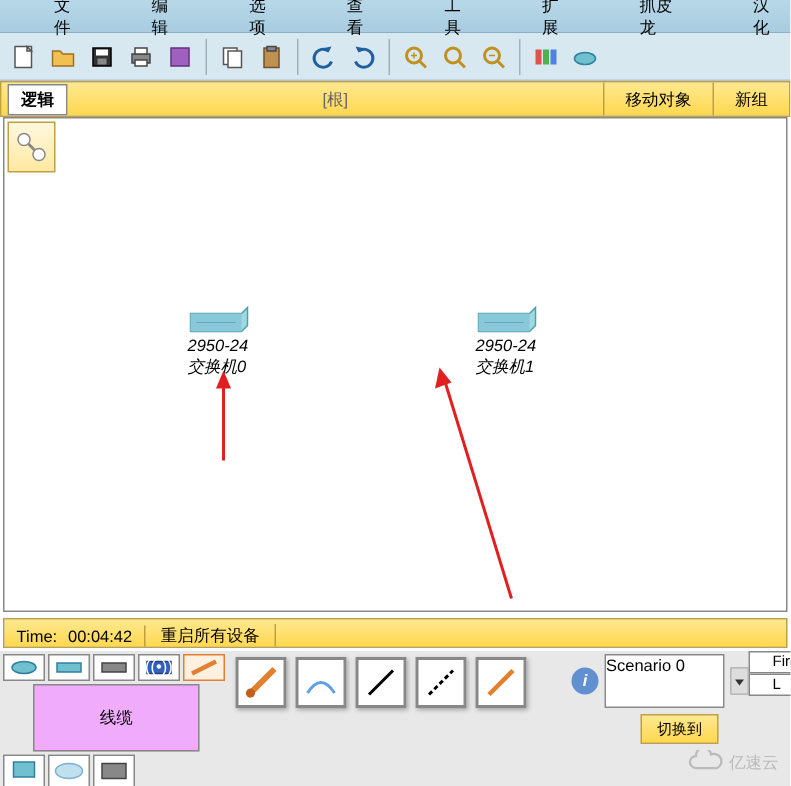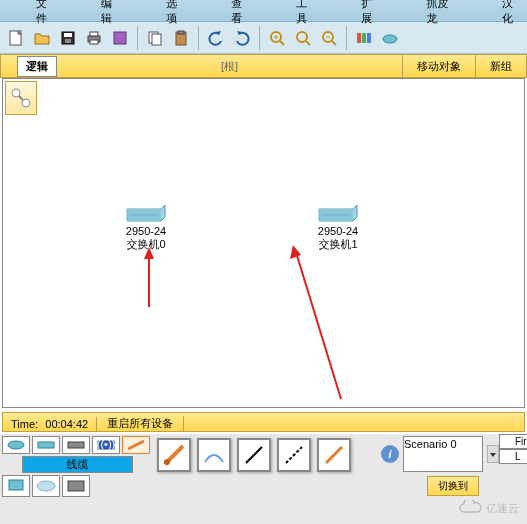--- a/index.html
+++ b/index.html
@@ -6,43 +6,43 @@
 body { width: 527px; height: 524px; background: #fff; overflow: hidden; position: relative; }
 
 .menubar { background: linear-gradient(#b8d8e8, #a8cce0); height: 22px; display: flex; align-items: center; padding: 0 4px; gap: 12px; border-bottom: 1px solid #8ab0c8; }
 .menubar span { color: #000; cursor: default; margin-left: 32px; }
 
 .toolbar1 { background: #d8e8f0; height: 32px; display: flex; align-items: center; padding: 2px 4px; border-bottom: 1px solid #b0c0d0; gap: 2px; }
 .toolbar1 .sep { width: 1px; height: 24px; background: #a0b0c0; margin: 0 3px; }
 .toolbtn { width: 24px; height: 24px; display: flex; align-items: center; justify-content: center; border: 1px solid transparent; cursor: pointer; }
 
 .toolbar2 { background: linear-gradient(#ffe890, #ffd850); height: 24px; display: flex; align-items: center; border: 1px solid #c0a040; position: relative; }
-.toolbar2 .tab { background: #fff; border: 1px solid #888; padding: 2px 8px; margin-left: 16px; font-weight: bold; }
+.toolbar2 .tab { background: #fff; border: 1px solid #888; padding: 2px 8px; margin-left: 4px; font-weight: bold; }
 .toolbar2 .mid { flex: 1; text-align: center; color: #666; }
 .toolbar2 .rbtn { padding: 0 14px; border-left: 1px solid #c0a040; height: 100%; display: flex; align-items: center; }
 
 .sidetool { position: absolute; left: 2px; top: 80px; width: 32px; height: 34px; background: linear-gradient(#fff8e0, #ffe8a0); border: 1px solid #c0a040; display: flex; align-items: center; justify-content: center; }
 
 .canvas { position: absolute; left: 0; top: 78px; right: 0; height: 330px; background: #fff; border: 1px solid #888; margin: 0 2px; }
 .canvas-inner { position: absolute; left: 34px; top: 0; right: 0; bottom: 0; }
 
-.device { position: absolute; text-align: center; font-size: 10px; }
+.device { position: absolute; text-align: left; font-size: 10px; font-style: italic; }
 .device .icon { width: 42px; height: 20px; margin: 0 auto 2px; }
 
 .arrow { position: absolute; pointer-events: none; }
 
 .timebar { position: absolute; left: 2px; top: 412px; right: 2px; height: 20px; background: linear-gradient(#ffe890, #ffd850); border: 1px solid #c0a040; display: flex; align-items: flex-end; }
 .timebar .time { padding: 0 8px; border-right: 1px solid #c0a040; font-family: monospace; font-size: 12px; }
 .timebar .reset { padding: 0 10px; border-right: 1px solid #c0a040; }
 
 .bottom { position: absolute; left: 0; top: 434px; right: 0; bottom: 0; background: #e8e8e8; display: flex; }
 .bottom-left { width: 155px; background: #e8e8e8; padding: 2px; }
 .devcats { display: flex; gap: 2px; flex-wrap: wrap; margin-bottom: 2px; }
 .devcat { width: 28px; height: 18px; border: 1px solid #888; background: #fff; display: flex; align-items: center; justify-content: center; cursor: pointer; }
-.label-box { text-align: center; border: 1px solid #888; background: #0ea5e9; padding: 0; margin: 2px 20px; }
+.label-box { text-align: center; border: 1px solid #888; background: #f0abfc; padding: 14px; margin: 2px 20px; }
 .devrow2 { display: flex; gap: 2px; }
 .devitem { width: 28px; height: 22px; border: 1px solid #888; background: #fff; display: flex; align-items: center; justify-content: center; cursor: pointer; }
 
 .bottom-mid { flex: 1; padding: 4px 2px; display: flex; gap: 6px; align-items: flex-start; }
 .conn-btn { width: 34px; height: 34px; border: 2px solid #888; background: #fff; display: flex; align-items: center; justify-content: center; cursor: pointer; box-shadow: 1px 1px 3px rgba(0,0,0,.3); }
 
 .bottom-right { width: 148px; padding: 2px; position: relative; }
 .scenario-row { display: flex; align-items: center; gap: 4px; }
 .info-btn { width: 18px; height: 18px; border-radius: 50%; background: #6090d0; color: #fff; display: flex; align-items: center; justify-content: center; font-style: italic; font-weight: bold; cursor: pointer; }
 .scenario-sel { border: 1px solid #888; background: #fff; padding: 1px 0; width: 80px; height: 36px; }

